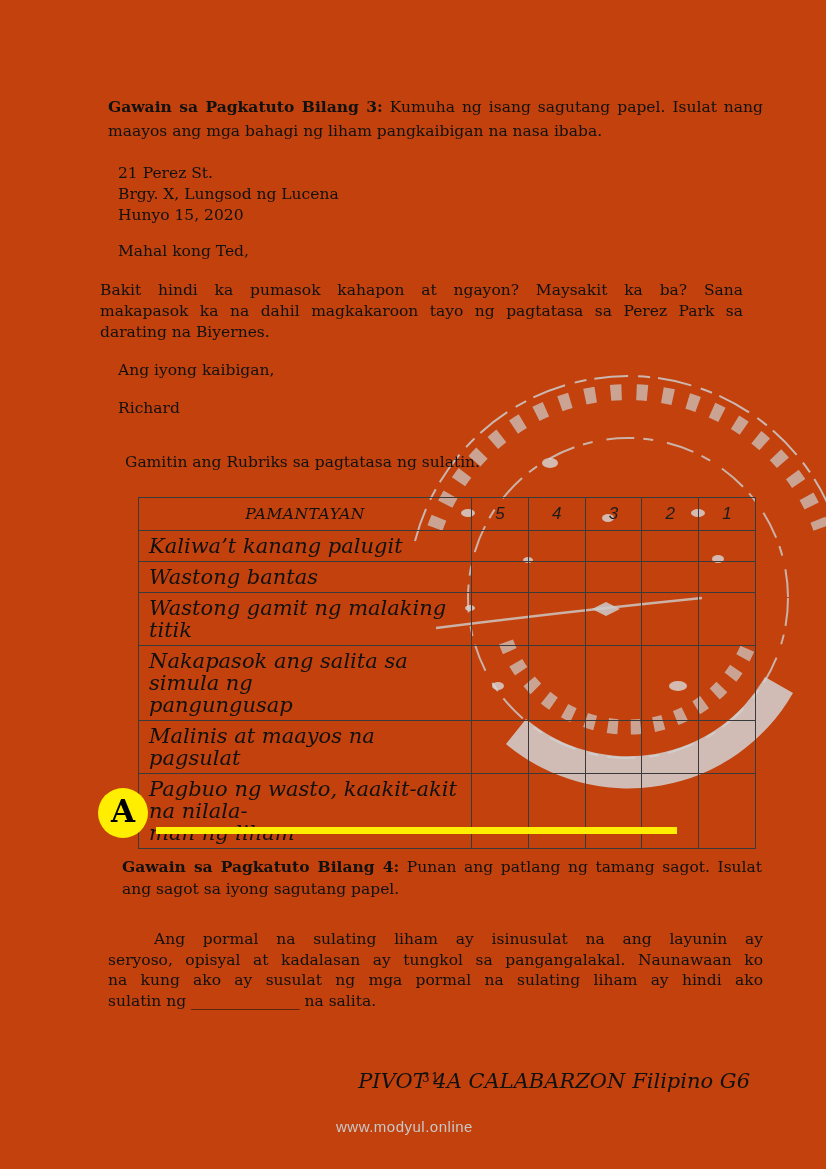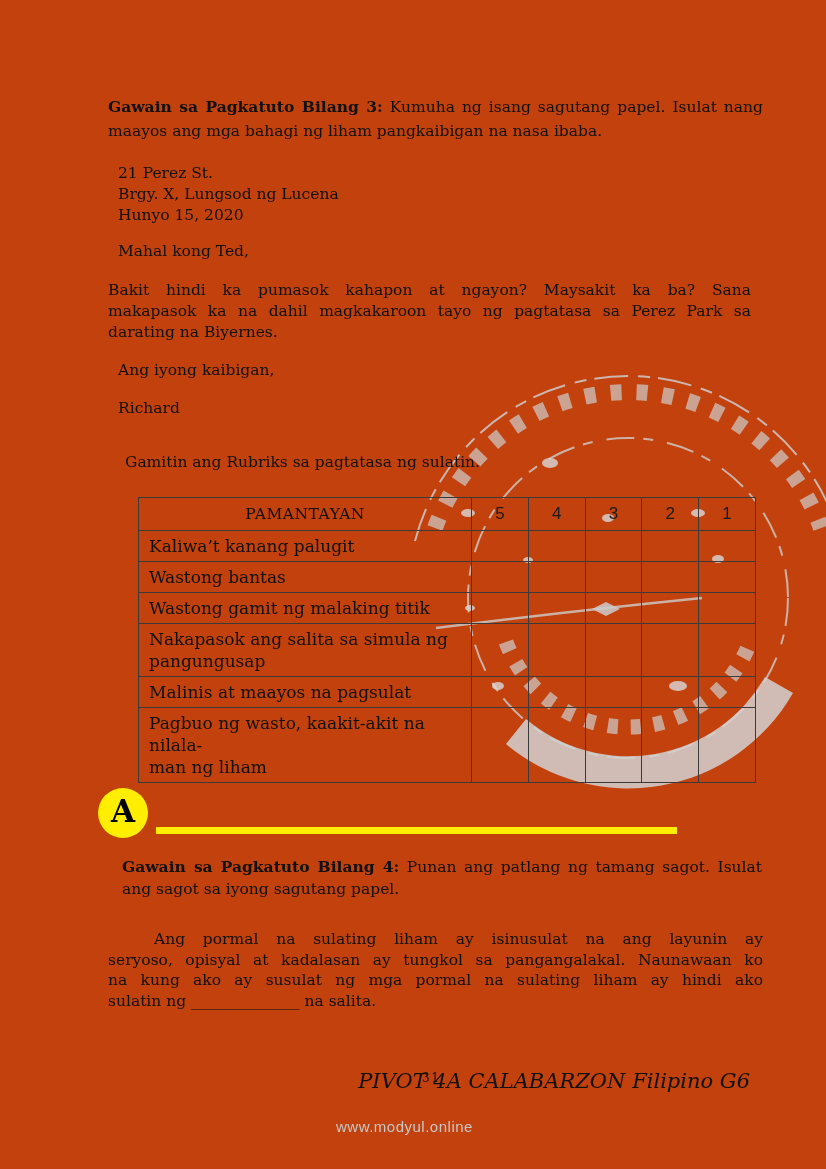--- a/index.html
+++ b/index.html
@@ -6,31 +6,31 @@
   .page { position:relative; width:826px; height:1169px; background:#c2410c;
           font-family:"DejaVu Serif", serif; color:#111; overflow:hidden; }
   .stamp { position:absolute; left:378px; top:356px; z-index:0; }
   .content { position:absolute; inset:0; z-index:1; }
   .line { font-size:15.5px; }
   .just { text-align:justify; text-align-last:justify; }
   .b { font-weight:bold; }
   #act3 { position:absolute; left:108px; top:95px; width:655px; line-height:24px; }
   #letterhead { position:absolute; left:118px; top:163px; line-height:21px; }
   #salutation { position:absolute; left:118px; top:242px; }
-  #letterbody { position:absolute; left:108px; top:280px; width:643px; line-height:21px; }
+  #letterbody { position:absolute; left:100px; top:280px; width:643px; line-height:21px; }
   #closing { position:absolute; left:118px; top:361px; }
   #signature { position:absolute; left:118px; top:399px; }
   #caption { position:absolute; left:125px; top:453px; }
   table.rubric { position:absolute; left:138px; top:497px; width:618px;
                  border-collapse:collapse; table-layout:fixed; background:transparent; }
-  .rubric th, .rubric td { border:1.5px solid #3a3a3a; }
+  .rubric th, .rubric td { border:1.5px solid #3a3a3a;font-style:italic; }
   th.crith { font-size:15.5px; font-weight:normal; letter-spacing:.5px; padding:6px 4px; text-align:center; }
   th.score { font-family:"Liberation Sans", sans-serif; font-size:17px; font-weight:400;
              color:#1c1c1c; text-align:center; padding:6px 0; }
-  td.crit { font-size:17px; padding:4px 10px; line-height:22px; }
+  td.crit { font-size:21px; padding:4px 10px; line-height:22px; }
   td.cell { background:transparent; }
   .marker { position:absolute; left:98px; top:788px; width:50px; height:50px; border-radius:50%;
             background:#FFEE00; display:flex; align-items:center; justify-content:center; }
   .marker span { font-weight:bold; font-size:31px; color:#000; transform:translateY(-2px); }
   .yline { position:absolute; left:156px; top:827px; width:521px; height:7px; background:#FFEE00; }
   #act4 { position:absolute; left:122px; top:856px; width:640px; line-height:22px; }
   #act4p { position:absolute; left:108px; top:929px; width:655px; line-height:20.5px; }
   .indent { text-indent:46px; }
   #pageno { position:absolute; left:422px; top:1071px; font-size:12px; letter-spacing:1.5px; }
   #credit { position:absolute; right:76px; top:1069px; font-style:italic; font-size:21px; }

